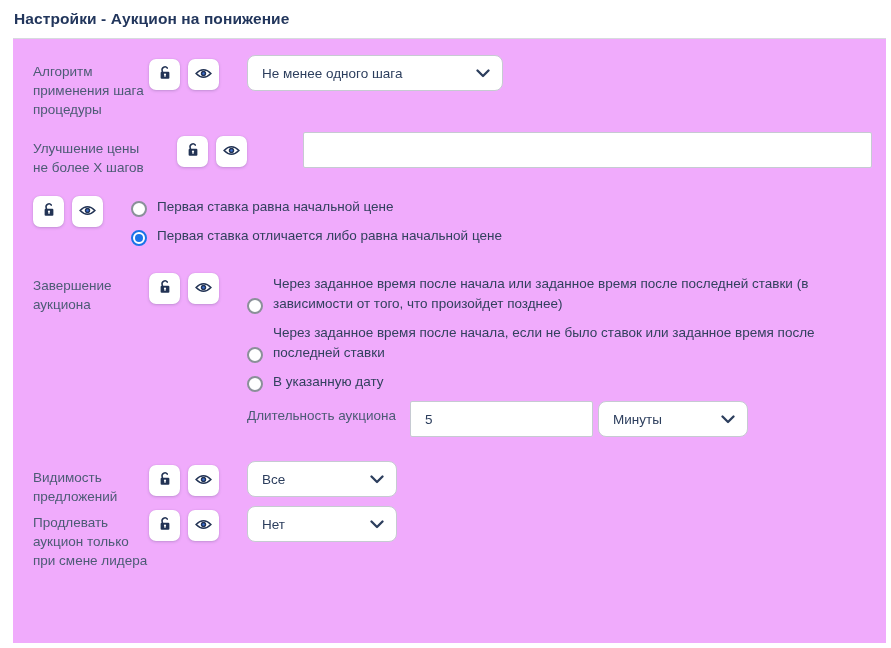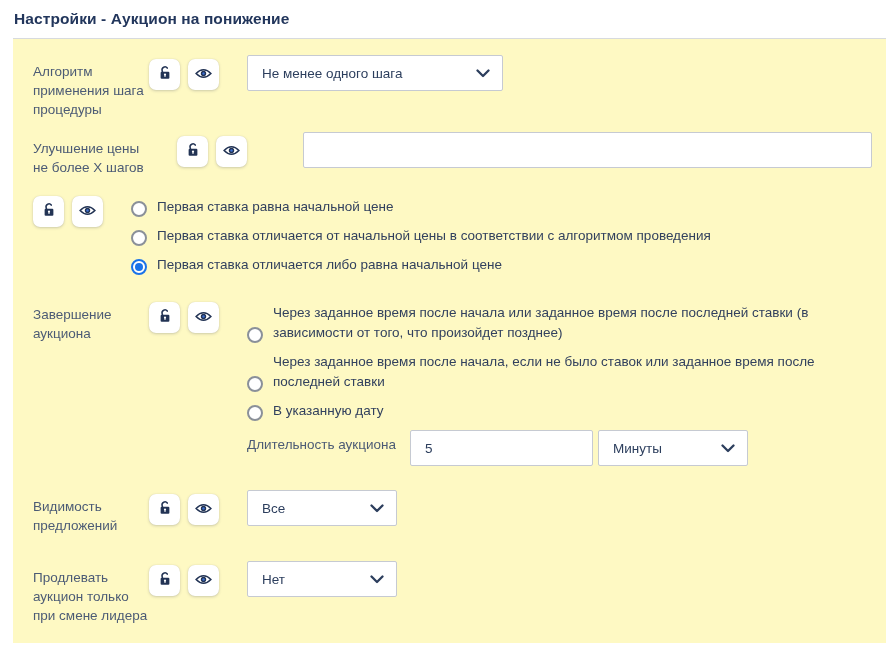--- a/index.html
+++ b/index.html
@@ -6,30 +6,30 @@
   html,body { width:891px; height:648px; background:#ffffff; overflow:hidden;
     font-family:"Liberation Sans","DejaVu Sans",sans-serif; }
   .page-title {
     margin:10px 0 10px 14px;
     font-size:15.5px; font-weight:bold; color:#22365c; letter-spacing:.1px;
   }
   .panel {
     margin:0 5px 0 13px;
     height:605px;
     border-top:1px solid #d7dade;
-    background:#fef9c3;
+    background:#f0abfc;
     padding:16px 14px 20px 20px;
     overflow:hidden;
   }
   .field-row { display:flex; align-items:flex-start; }
   .row-gap-1 { margin-bottom:13px; }
   .row-gap-2 { margin-bottom:15px;gap:28px; }
   .row-gap-3 { margin-bottom:14px; }
   .row-gap-4 { margin-bottom:24px; }
-  .row-gap-5 { margin-bottom:26px;justify-content:flex-end; }
+  .row-gap-5 { margin-bottom:0;justify-content:flex-end; }
   .field-label {
     width:116px; flex:0 0 116px;
     padding-top:7px;
     font-size:13.5px; line-height:19px; color:#4c5b75;
   }
   .field-buttons {
     flex:0 0 70px; width:70px;
     margin-right:28px;
     padding-top:4px;
     display:flex; gap:8px;
@@ -38,21 +38,21 @@
     width:31px; height:31px;
     background:#ffffff;
     border:none; border-radius:7px;
     box-shadow:0 1px 3px rgba(40,50,80,.22), 0 0 1px rgba(40,50,80,.15);
     display:flex; align-items:center; justify-content:center;
     cursor:pointer;
   }
   .field-control { flex:1 1 auto; min-width:0; }
   .control-box {
     height:36px; background:#ffffff;
-    border:1px solid #c6cad2; border-radius:2px;
+    border:1px solid #c6cad2; border-radius:8px;
     display:flex; align-items:center;
     padding:0 12px 0 14px;
     font-size:13.5px; color:#2c3e5d;
   }
   .select-box { justify-content:space-between; cursor:pointer; }
   .select-box .chev { flex:0 0 auto; margin-left:10px; display:flex; }
   .w-select-lg { width:256px; }
   .w-select-sm { width:150px; }
   input.text-input {
     height:36px; width:100%;
@@ -183,24 +183,20 @@
             </svg>
         </span>
       </button>
     </div>
     <div class="field-control radio-group">
       <div class="radio-option">
         <span class="radio-dot"></span>
         <span class="radio-text">Первая ставка равна начальной цене</span>
       </div>
       <div class="radio-option">
-        <span class="radio-dot"></span>
-        <span class="radio-text">Первая ставка отличается от начальной цены в соответствии с алгоритмом проведения</span>
-      </div>
-      <div class="radio-option">
         <span class="radio-dot checked"></span>
         <span class="radio-text">Первая ставка отличается либо равна начальной цене</span>
       </div>
     </div>
   </div>
 
   <div class="field-row row-gap-4">
     <div class="field-label">Завершение аукциона</div>
     <div class="field-buttons">
       <button class="icon-btn">

